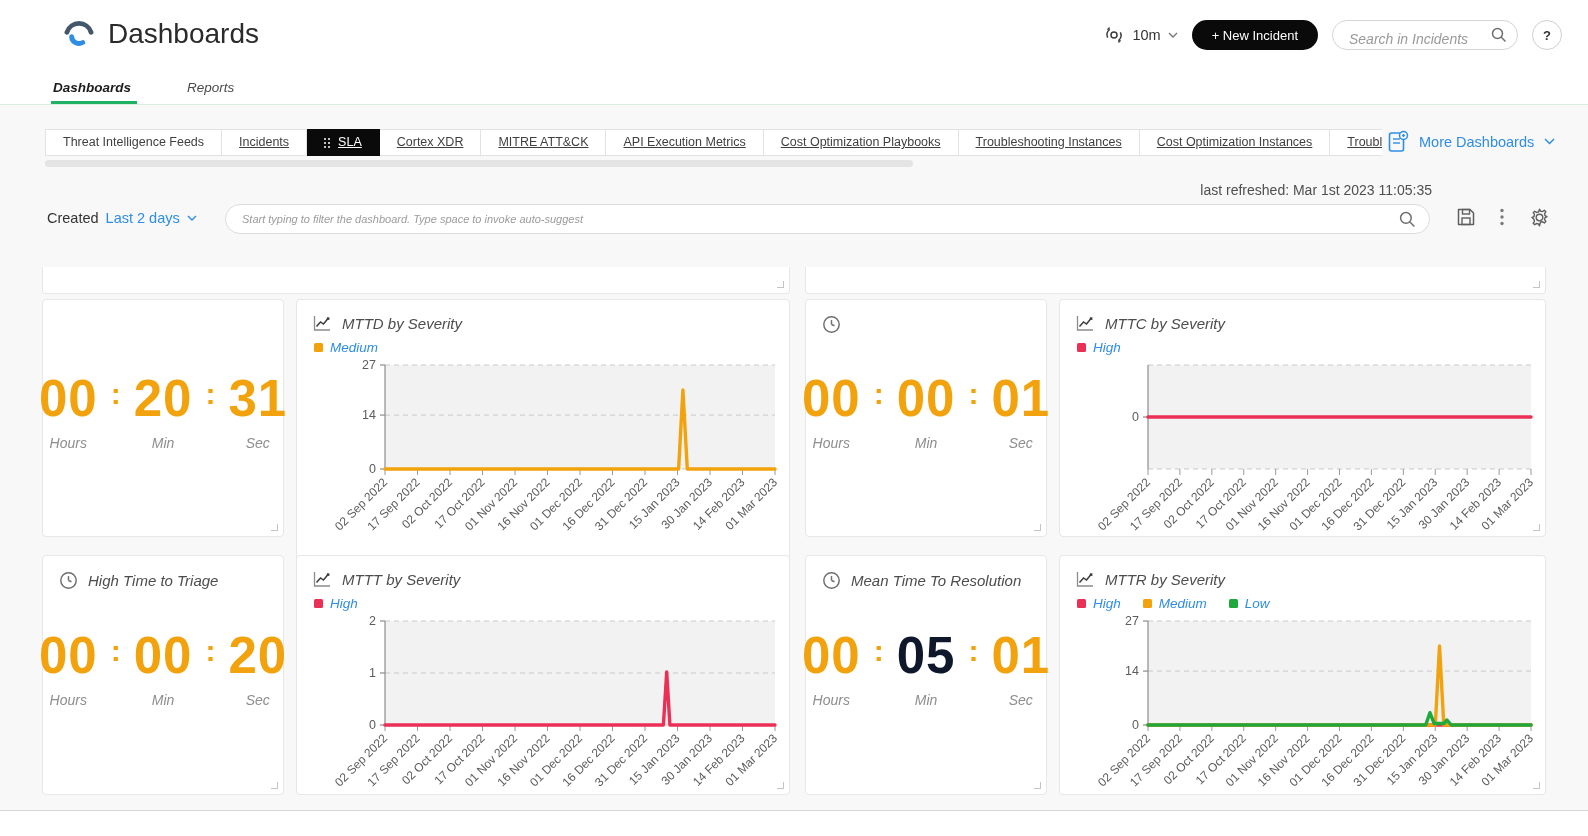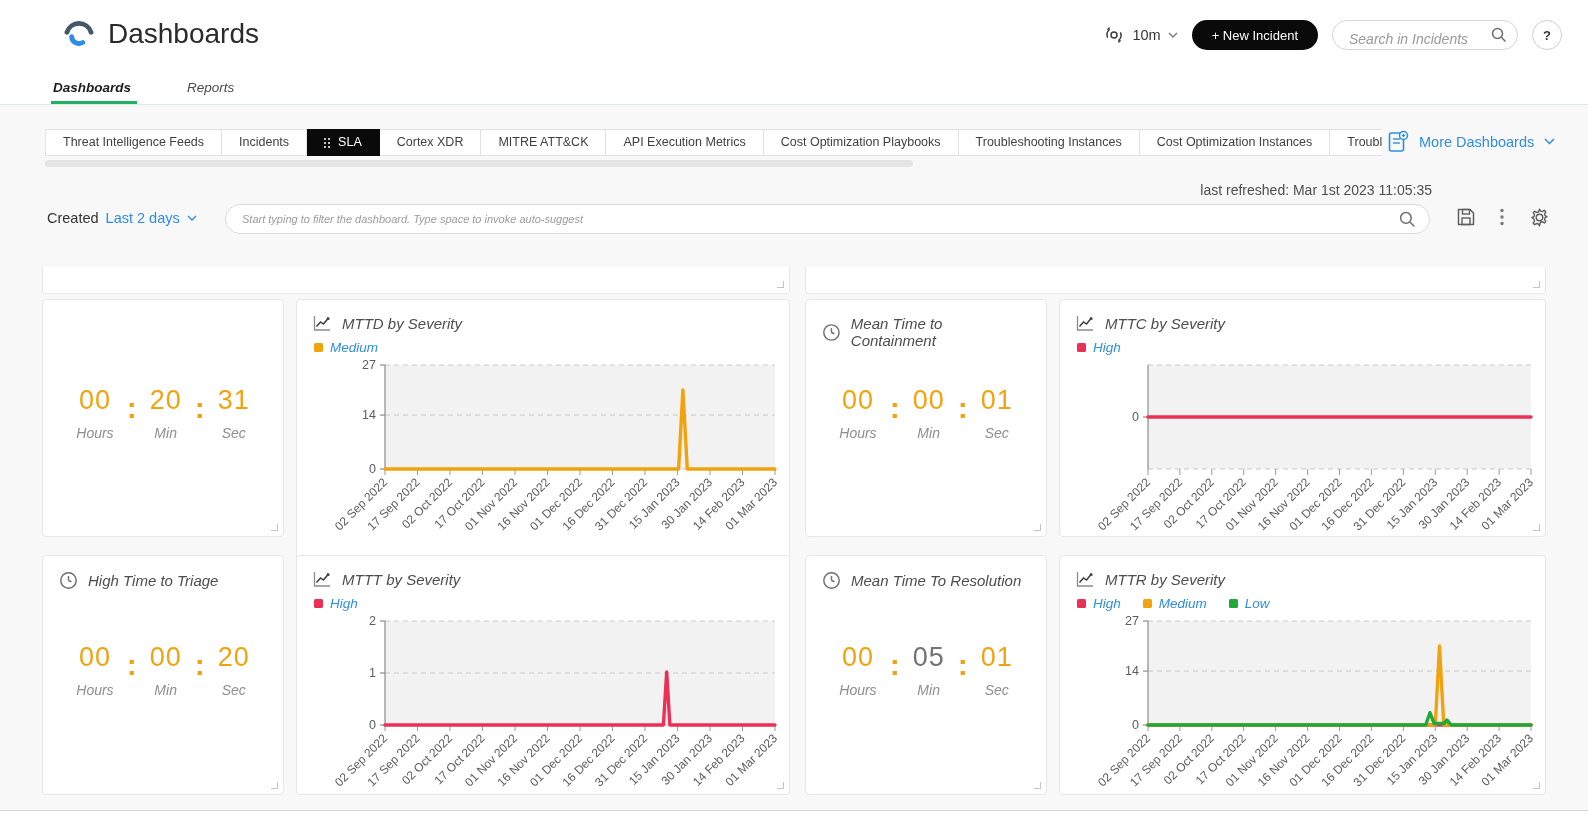--- a/index.html
+++ b/index.html
@@ -34,21 +34,21 @@
   .nav-underline { position:absolute; left:0; top:104px; width:1588px; height:1px; background:#d9ecdf; }
 
   
   .main { position:absolute; left:0; top:105px; width:1588px; height:705px; background:#f8f8f8; }
   .bottom-line { position:absolute; left:0; top:810px; width:1588px; height:1px; background:#d8d8d8; }
 
   .dash-tabs { position:absolute; left:45px; top:24px; width:1337px; height:27px;
     display:flex; overflow:hidden; }
   .dtab { height:27px; line-height:25px; padding:7px 17px; background:#fff; border:1px solid #e2e2e2;
     font-size:12.5px; color:#3f3f3f; white-space:nowrap; cursor:pointer; display:flex; align-items:center; flex:0 0 auto; }
-  .dtab + .dtab { border-left:none; }
+  .dtab + .dtab { border-left:none;text-decoration:underline; }
   .dtab.active { background:#0a0a0a; border-color:#0a0a0a; color:#fff; }
   .dots-icon { display:grid; grid-template-columns:2px 2px; grid-auto-rows:2px; gap:2px; margin-right:8px; }
   .dots-icon i { width:2px; height:2px; background:#fff; border-radius:50%; }
   .more-group { position:absolute; left:1388px; top:25px; display:flex; align-items:center; gap:10px; cursor:pointer; }
   .more-label { color:#2e8de5; font-size:14.5px; }
   .hscrollbar { position:absolute; left:45px; top:55px; width:868px; height:7px; background:#e4e4e4; border-radius:4px; cursor:pointer; }
 
   .last-refreshed { position:absolute; right:156px; top:77px; font-size:14px; color:#4f4f4f; }
   .created-group { position:absolute; left:47px; top:105px; display:flex; align-items:center; gap:7px; }
   .created-label { font-size:14.5px; color:#333; }
@@ -63,21 +63,21 @@
   
   .widget { position:absolute; background:#fff; border:1px solid #e7e7e7; border-radius:4px; }
   .widget.partial { border-top:none; border-radius:0 0 4px 4px; }
   .resize-handle { position:absolute; right:5px; bottom:5px; width:7px; height:7px;
     border-right:1.5px solid #c4c4c4; border-bottom:1.5px solid #c4c4c4; cursor:nwse-resize; }
   .w-head { display:flex; align-items:center; gap:10px; padding:15px 16px 0 16px;
     font-style:italic; font-size:15px; color:#4d4d4d; }
   .timer-display { position:absolute; left:0; top:50%; transform:translateY(-58%); width:100%;
     display:flex; justify-content:center; align-items:flex-start; gap:13px; }
   .t-group { display:flex; flex-direction:column; align-items:center; }
-  .t-digits { font-size:27px; font-weight:normal; line-height:1; letter-spacing:1px; }
+  .t-digits { font-size:51px; font-weight:bold; line-height:1; letter-spacing:1px; }
   .t-label { margin-top:11px; font-style:italic; font-size:14px; color:#8e8e8e; }
   .t-colon { font-size:30px; font-weight:bold; margin-top:4px; }
   .legend { display:flex; align-items:center; gap:22px; margin:8px 0 0 17px; }
   .legend-item { display:flex; align-items:center; gap:7px; font-style:italic; font-size:13.5px; color:#2e8de5; cursor:pointer; }
   .legend-swatch { width:9px; height:9px; border-radius:1.5px; }
   .chart-box { margin:4px 8px 0 8px; }
 </style>
 </head>
 <body>
 
@@ -293,21 +293,20 @@
           </svg></div>
         <div class="resize-handle"></div>
       </div>
     <div class="widget timer-widget" style="left:805px; top:194px; width:242px; height:238px;">
         <div class="w-head">
           <svg width="19" height="19" viewBox="0 0 18 18">
             <circle cx="9" cy="9" r="7.3" fill="none" stroke="#6f6f6f" stroke-width="1.4"></circle>
             <line x1="9" y1="9" x2="9" y2="4.8" stroke="#6f6f6f" stroke-width="1.4"></line>
             <line x1="9" y1="9" x2="11.8" y2="10.2" stroke="#6f6f6f" stroke-width="1.4"></line>
           </svg>
-          <span>Mean Time to Containment</span>
         </div>
         <div class="timer-display">
           <div class="t-group">
             <span class="t-digits" style="color:#F2A20D">00</span>
             <span class="t-label">Hours</span>
           </div>
           <span class="t-colon" style="color:#F2A20D">:</span>
           <div class="t-group">
             <span class="t-digits" style="color:#F2A20D">00</span>
             <span class="t-label">Min</span>
@@ -467,21 +466,21 @@
           </svg>
           <span>Mean Time To Resolution</span>
         </div>
         <div class="timer-display">
           <div class="t-group">
             <span class="t-digits" style="color:#F2A20D">00</span>
             <span class="t-label">Hours</span>
           </div>
           <span class="t-colon" style="color:#F2A20D">:</span>
           <div class="t-group">
-            <span class="t-digits" style="color:#737373">05</span>
+            <span class="t-digits" style="color:#0f172a">05</span>
             <span class="t-label">Min</span>
           </div>
           <span class="t-colon" style="color:#F2A20D">:</span>
           <div class="t-group">
             <span class="t-digits" style="color:#F2A20D">01</span>
             <span class="t-label">Sec</span>
           </div>
         </div>
         <div class="resize-handle"></div>
       </div>

